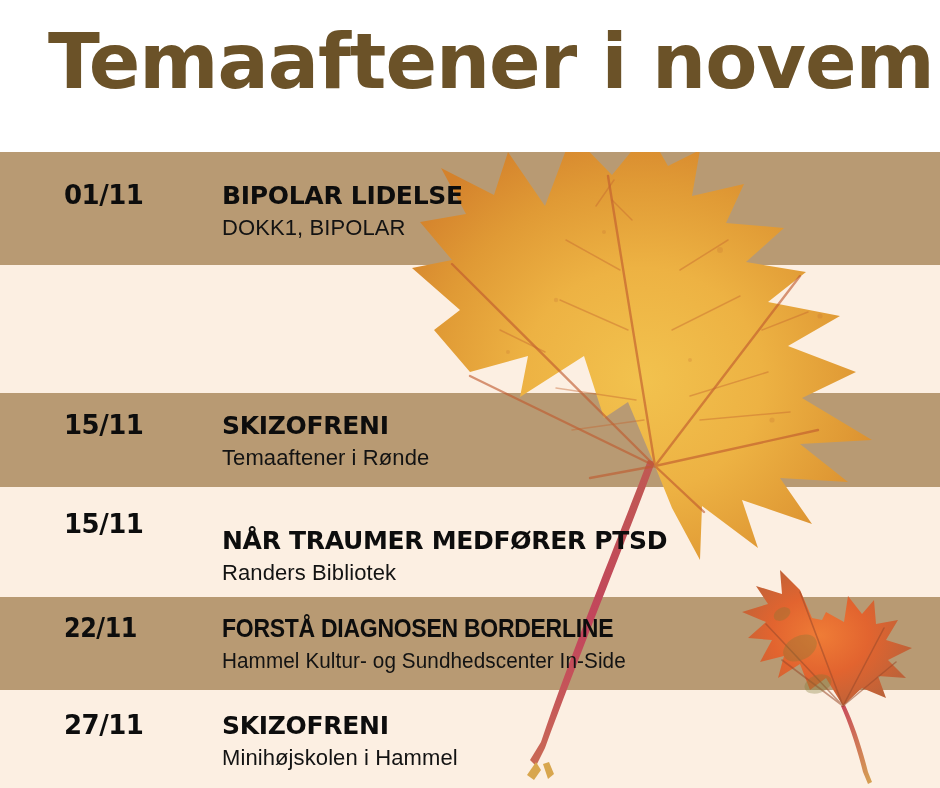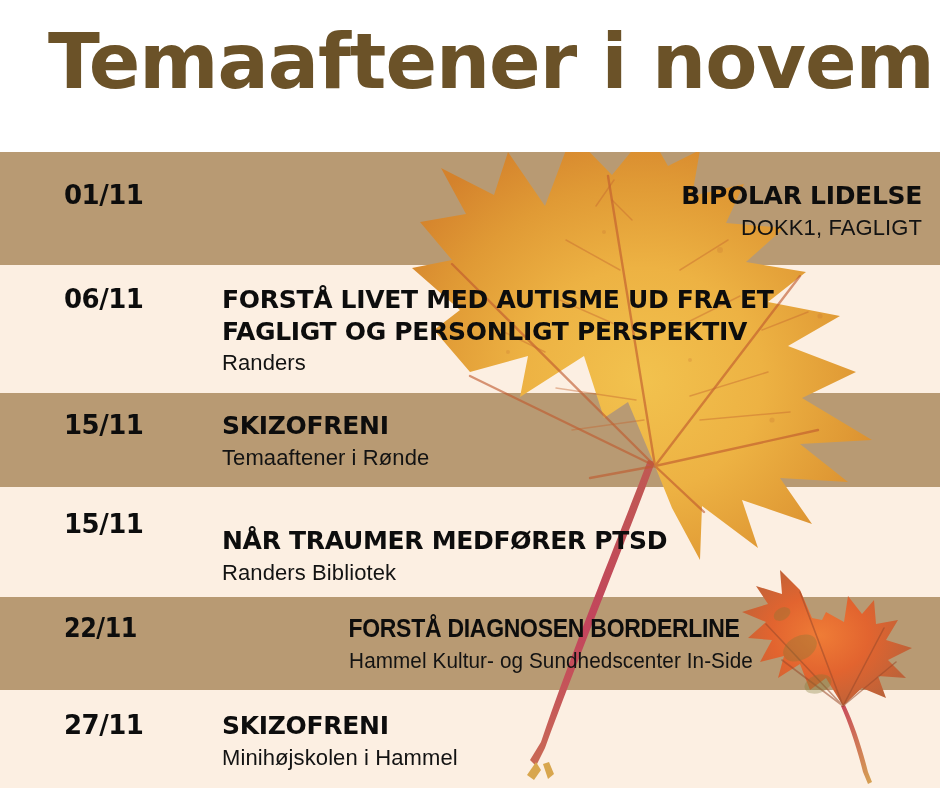--- a/index.html
+++ b/index.html
@@ -257,50 +257,42 @@
           <ellipse cx="818" cy="684" rx="14" ry="9" transform="rotate(-20 818 684)"></ellipse>
           <ellipse cx="782" cy="614" rx="9" ry="6" transform="rotate(-30 782 614)"></ellipse>
         </g>
       </g>
     </svg>
   </div>
 
   <div class="schedule">
       <div class="row" style="top: 152px; height: 113px; padding-left: 30px;">
         <div class="row-date" style="top: 28px;">01/11</div>
-        <div class="row-text" style="top: 28px; text-align: right;">
+        <div class="row-text" style="top: 28px;">
           <div class="row-title">BIPOLAR LIDELSE</div>
-          <div class="row-venue">DOKK1, FAGLIGT</div>
-        </div>
-      </div>
-      <div class="row" style="top: 265px; height: 128px;">
-        <div class="row-date" style="top: 19px;">06/11</div>
-        <div class="row-text" style="top: 19px;">
-          <div class="row-title">FORSTÅ LIVET MED AUTISME UD FRA ET
-FAGLIGT OG PERSONLIGT PERSPEKTIV</div>
-          <div class="row-venue">Randers</div>
+          <div class="row-venue">DOKK1, BIPOLAR</div>
         </div>
       </div>
       <div class="row" style="top: 393px; height: 94px;">
         <div class="row-date" style="top: 17px;">15/11</div>
         <div class="row-text" style="top: 17px;">
           <div class="row-title">SKIZOFRENI</div>
           <div class="row-venue">Temaaftener i Rønde</div>
         </div>
       </div>
       <div class="row" style="top: 487px; height: 110px;">
         <div class="row-date" style="top: 22px;">15/11</div>
         <div class="row-text" style="top: 38px;">
           <div class="row-title">NÅR TRAUMER MEDFØRER PTSD</div>
           <div class="row-venue">Randers Bibliotek</div>
         </div>
       </div>
       <div class="row condensed" style="top: 597px; height: 120px;">
         <div class="row-date" style="top: 16px;">22/11</div>
-        <div class="row-text" style="top: 16px; text-align: center;">
+        <div class="row-text" style="top: 16px;">
           <div class="row-title">FORSTÅ DIAGNOSEN BORDERLINE</div>
           <div class="row-venue">Hammel Kultur- og Sundhedscenter In-Side</div>
         </div>
       </div>
       <div class="row" style="top: 690px; height: 114px;">
         <div class="row-date" style="top: 20px;">27/11</div>
         <div class="row-text" style="top: 20px;">
           <div class="row-title">SKIZOFRENI</div>
           <div class="row-venue">Minihøjskolen i Hammel</div>
         </div>

